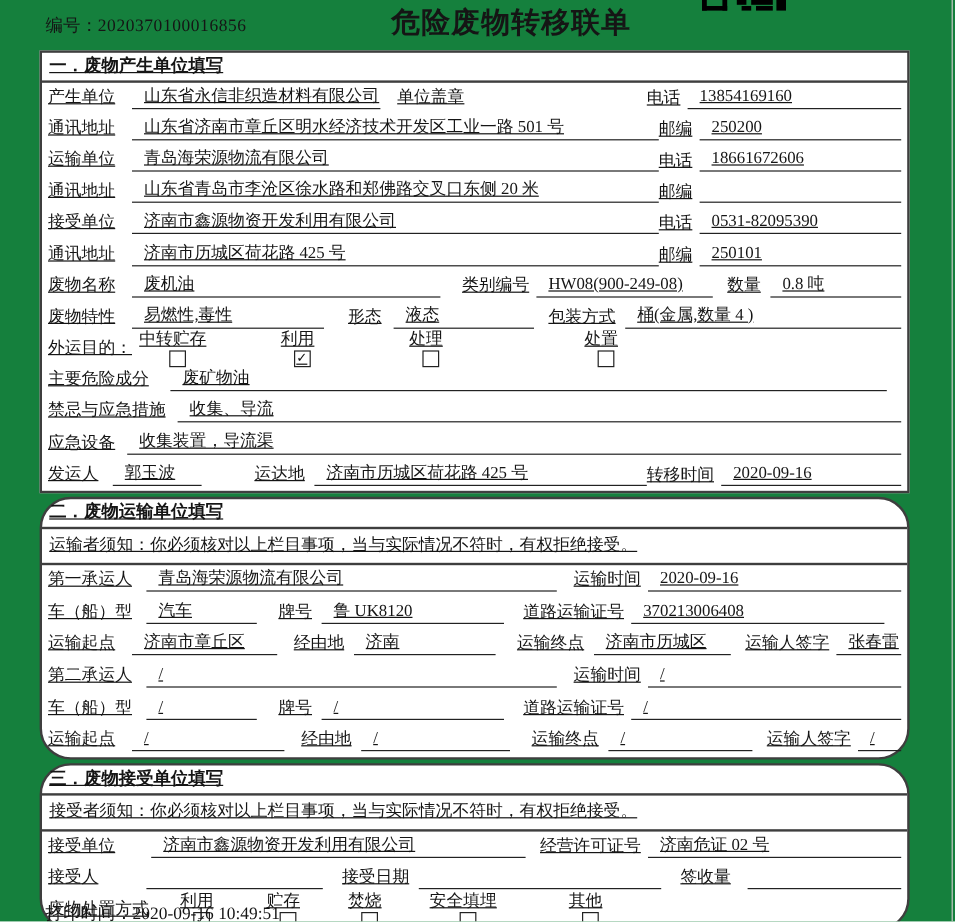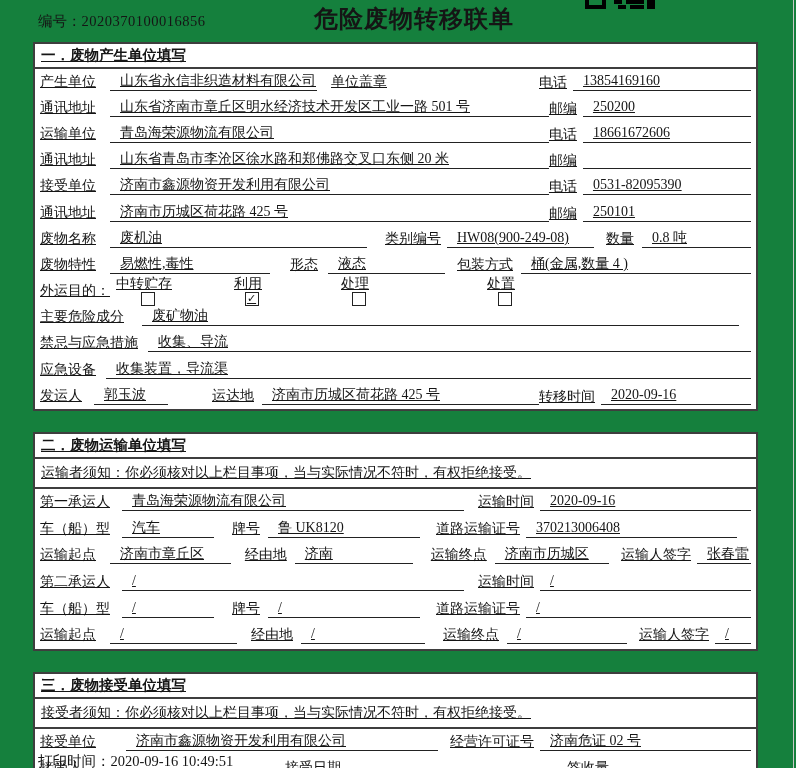--- a/index.html
+++ b/index.html
@@ -2,24 +2,24 @@
 <html><head>
 <meta charset="utf-8">
 <style>
   html,body{margin:0;padding:0;background:#ffffff;}
   .page{position:relative;width:796px;height:768px;background:#15803d;overflow:hidden;
         font-family:"Liberation Serif","DejaVu Serif",serif;color:#151515;font-size:14px;}
   .page-edge{position:absolute;top:0;bottom:0;right:2px;width:1px;background:#c9c9c9;}
   .qr{position:absolute;left:585px;top:0;}
   .doc-number{position:absolute;left:38px;top:12px;font-size:14.5px;white-space:nowrap;}
   .doc-number .num{font-family:"Liberation Serif",serif;letter-spacing:.5px;}
-  .title{position:absolute;left:314px;top:3px;font-size:24px;font-weight:bold;letter-spacing:1px;white-space:nowrap;}
+  .title{position:absolute;left:326px;top:3px;font-size:24px;font-weight:bold;letter-spacing:1px;white-space:nowrap;}
   .form{position:absolute;left:33px;top:42px;width:725px;}
   .box{border:2px solid #3e3e3e;background:#fff;text-decoration:underline;}
-  .box + .box{margin-top:21px;}
+  .box + .box{margin-top:3px;border-radius:26px;}
   .box-h{font-weight:bold;font-size:14.5px;padding:2px 6px 3px 6px;border-bottom:2px solid #3e3e3e;line-height:18px;}
   .row{display:flex;align-items:center;height:24.2px;padding:0 5px 2px 5px;white-space:nowrap;line-height:17px;}
   .b2 .row,.b3 .row{height:24.6px;}
   .notice{padding:5px 6px 6px 6px;border-bottom:2px solid #3e3e3e;line-height:17px;}
   .lab{flex:none;}
   .val{border-bottom:1px solid #222;padding:0 2px 1px 10px;min-height:16px;}
   .fill{flex:1;}
   
   .w58{width:58px}.w56{width:56px}.w42{width:42px}.w30{width:30px}.w28{width:28px}
   .w70{width:70px}.w72{width:72px}.w84{width:84px}.w88{width:88px}.w98{width:98px}

